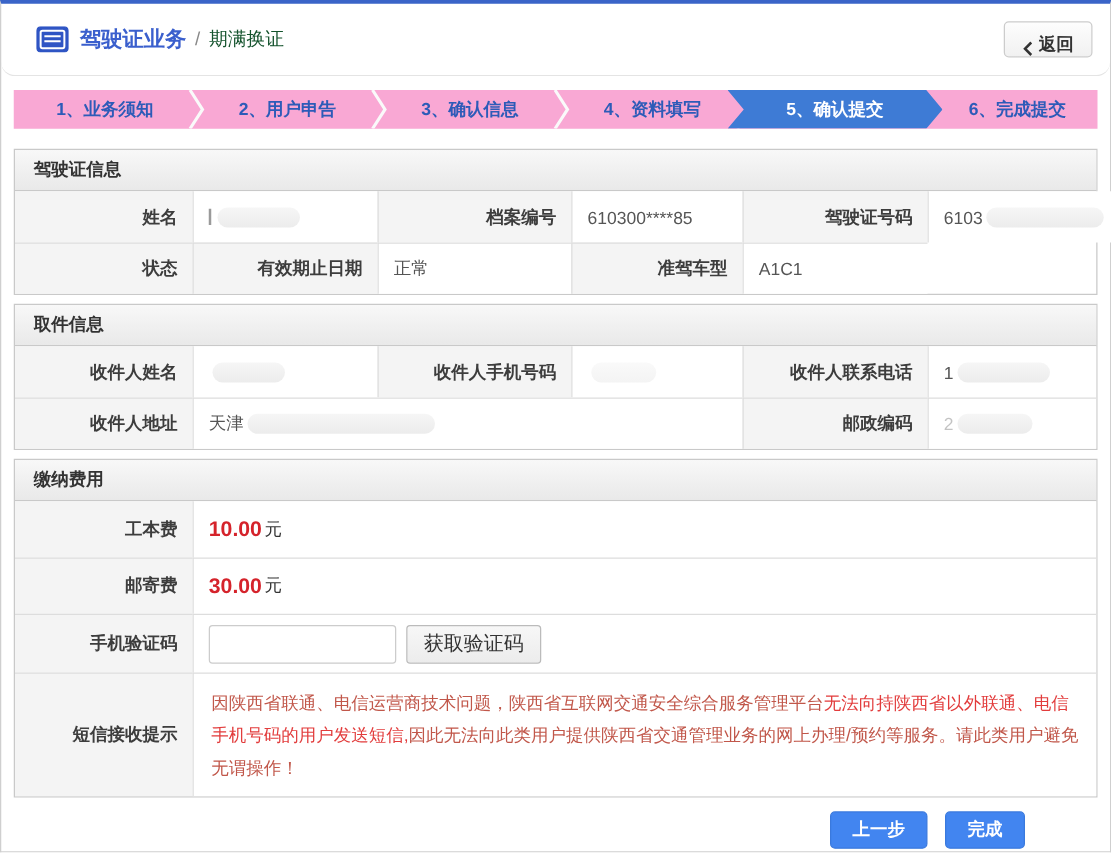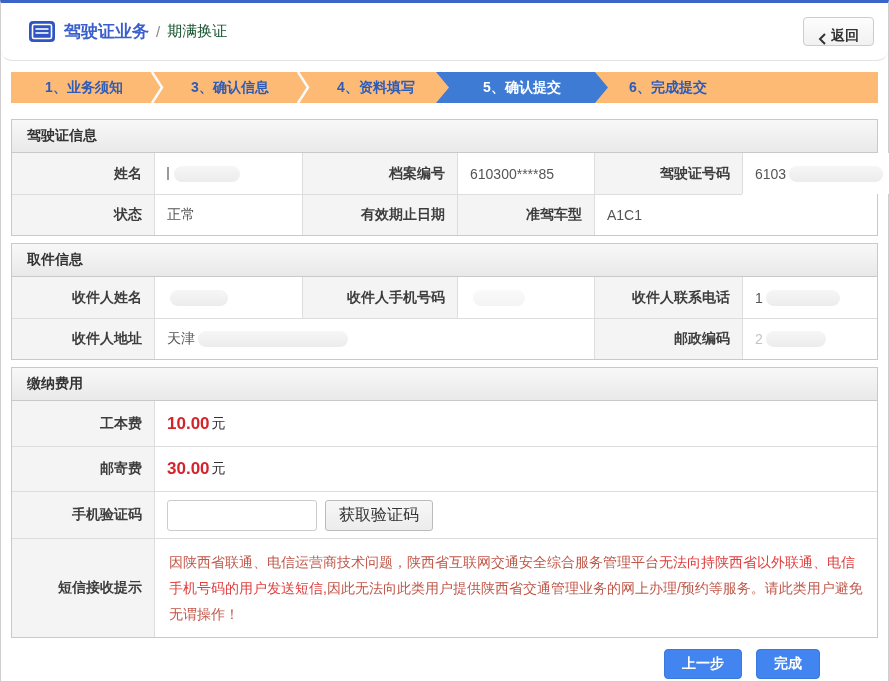--- a/index.html
+++ b/index.html
@@ -33,21 +33,21 @@
     height:29px; padding:0 14px;
     background:linear-gradient(#fdfdfd,#f1f1f1);
     border:1px solid #ccc; border-radius:4px;
     font-size:14px; font-weight:bold; color:#333;
     cursor:pointer;
   }
 
   
   .steps {
     display:flex; height:31px; margin:11px 10px 0 10px;
-    background:#fdba74; overflow:hidden;
+    background:#f9a8d4; overflow:hidden;
   }
   .step {
     flex:0 0 146px; position:relative;
     display:flex; align-items:center; justify-content:center;
     color:#2d5bb8; font-weight:bold; font-size:14px;
   }
   .step .sep-ch { position:absolute; right:-7px; top:0; height:31px; z-index:1; }
   .step.active {
     background:#3e7bd5; color:#fff; z-index:2;
     margin-left:-13px; margin-right:-13px;
@@ -140,20 +140,26 @@
   </div>
 
   <div class="steps">
     <div class="step">
       <span>1、业务须知</span>
       <svg class="sep-ch" width="14" height="31" viewBox="0 0 14 31">
           <polyline points="2,0 12,15.5 2,31" fill="none" stroke="#fafafa" stroke-width="2.5"></polyline>
         </svg>
     </div>
     <div class="step">
+      <span>2、用户申告</span>
+      <svg class="sep-ch" width="14" height="31" viewBox="0 0 14 31">
+          <polyline points="2,0 12,15.5 2,31" fill="none" stroke="#fafafa" stroke-width="2.5"></polyline>
+        </svg>
+    </div>
+    <div class="step">
       <span>3、确认信息</span>
       <svg class="sep-ch" width="14" height="31" viewBox="0 0 14 31">
           <polyline points="2,0 12,15.5 2,31" fill="none" stroke="#fafafa" stroke-width="2.5"></polyline>
         </svg>
     </div>
     <div class="step">
       <span>4、资料填写</span>
       <svg class="sep-ch" width="14" height="31" viewBox="0 0 14 31">
           <polyline points="2,0 12,15.5 2,31" fill="none" stroke="#fafafa" stroke-width="2.5"></polyline>
         </svg>
@@ -181,22 +187,22 @@
         <div class="cell lbl row0">档案编号</div>
         <div class="cell val row0">610300****85</div>
         <div class="cell lbl row0">驾驶证号码</div>
         <div class="cell val row0">
             <span>6103</span>
             <span class="blob" style="width:94px"></span>
             <span class="remnant">〈</span>
           </div>
 
         <div class="cell lbl first-col">状态</div>
+        <div class="cell lbl">有效期止日期</div>
         <div class="cell val">正常</div>
-        <div class="cell lbl">有效期止日期</div>
         <div class="cell lbl">准驾车型</div>
         <div class="cell val">A1C1</div>
       </div>
     </div>
 
     <div class="panel">
       <div class="panel-hd">取件信息</div>
       <div class="grid6">
         <div class="cell lbl first-col row0">收件人姓名</div>
         <div class="cell val row0">

